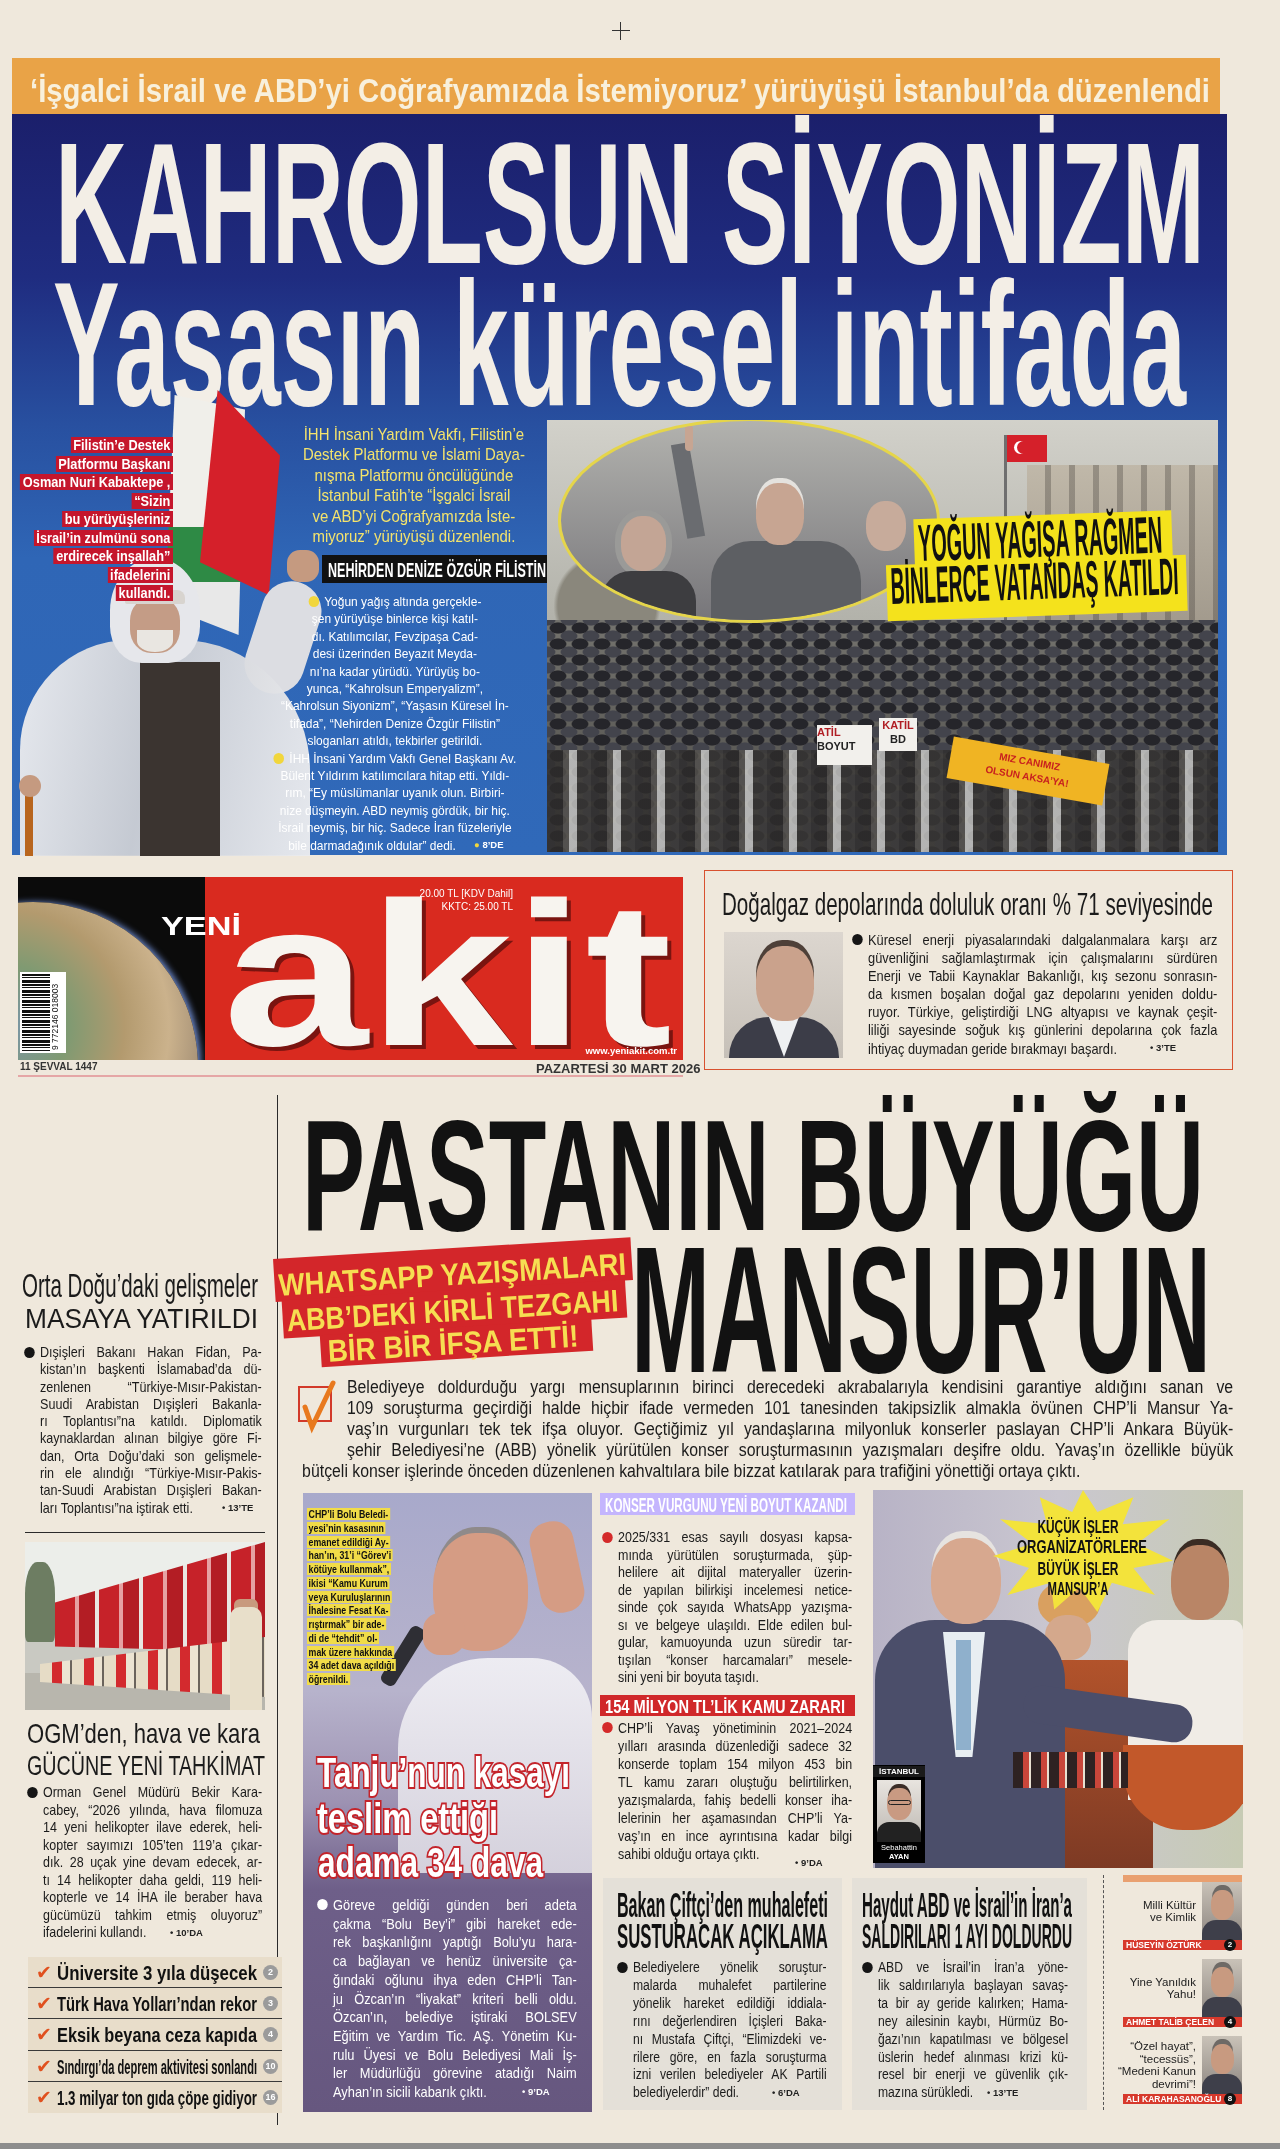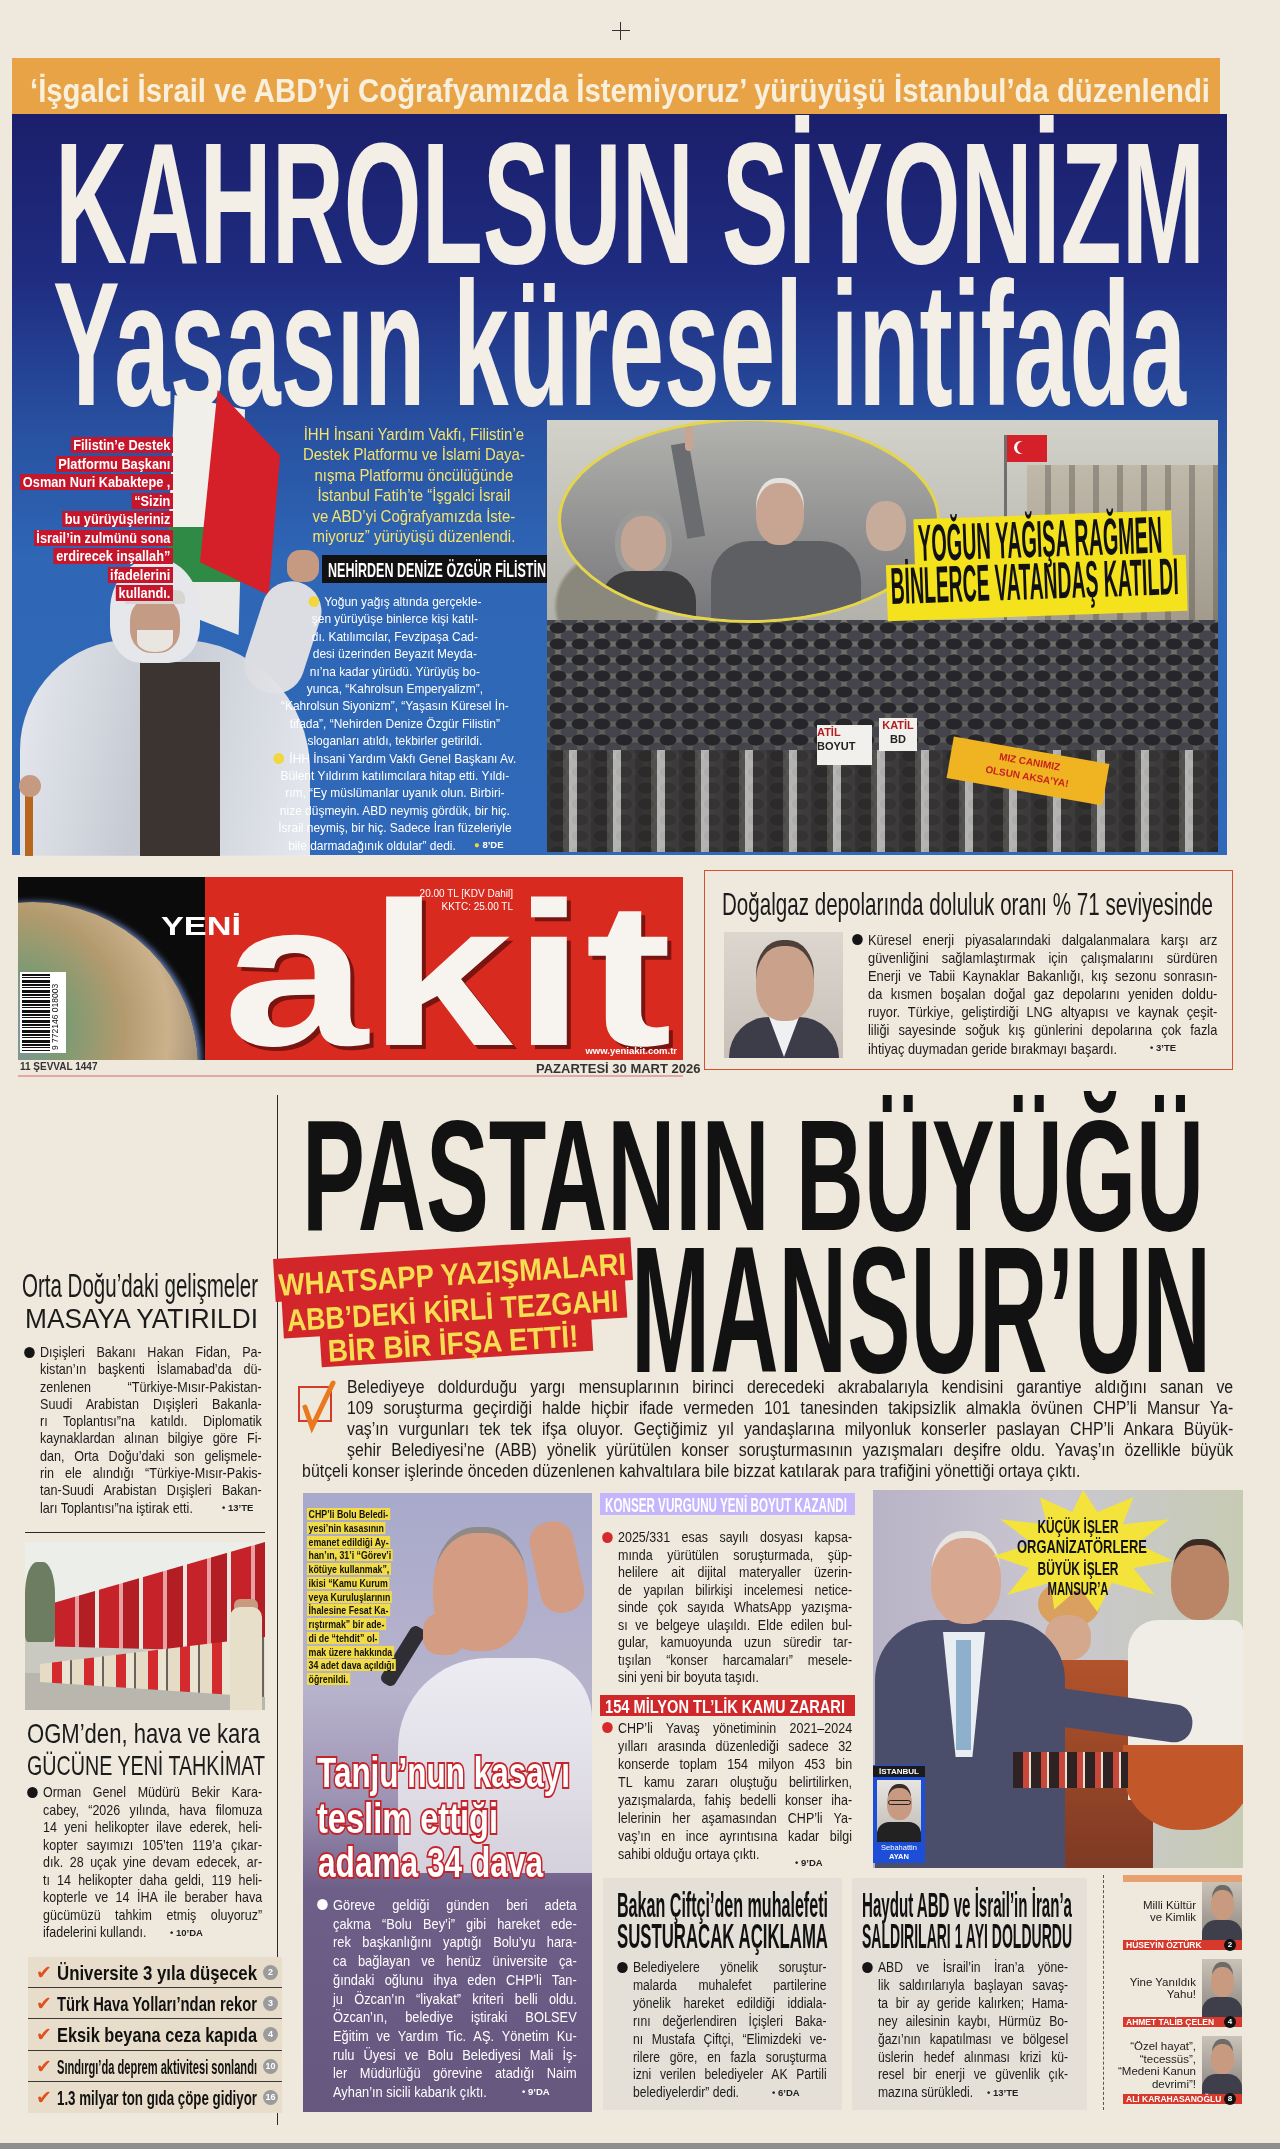--- a/index.html
+++ b/index.html
@@ -408,21 +408,21 @@
     <div class="shape" style="left:120px;top:0;width:180px;height:122px;background:#f3e33b;clip-path:polygon(50% 0,58% 18%,78% 6%,72% 28%,98% 24%,80% 44%,100% 58%,78% 64%,90% 86%,66% 76%,58% 100%,48% 80%,34% 98%,32% 76%,8% 86%,20% 64%,0 54%,22% 44%,4% 24%,30% 28%,26% 6%,44% 18%);"></div>
   </div>
   <svg class="abs" style="left:990px;top:1495px;" width="180" height="110">
     <g font-size="18" font-weight="bold" fill="#111" text-anchor="middle">
       <text x="88" y="38" textLength="81" lengthAdjust="spacingAndGlyphs">KÜÇÜK İŞLER</text>
       <text x="92" y="58" textLength="130" lengthAdjust="spacingAndGlyphs">ORGANİZATÖRLERE</text>
       <text x="88" y="80" textLength="81" lengthAdjust="spacingAndGlyphs">BÜYÜK İŞLER</text>
       <text x="88" y="100" textLength="61" lengthAdjust="spacingAndGlyphs">MANSUR’A</text>
     </g>
   </svg>
-  <div class="abs" style="left:873px;top:1765px;width:52px;height:98px;background:#1d4ed8;">
+  <div class="abs" style="left:873px;top:1765px;width:52px;height:98px;background:#000000;">
     <div class="shape" style="left:0;top:1px;width:52px;text-align:center;font-size:8px;font-weight:bold;color:#fff;background:#1a1a1a;line-height:11px;">İSTANBUL</div>
     <div class="shape" style="left:4px;top:15px;width:44px;height:62px;background:linear-gradient(#e8e4df,#bdb8b2);overflow:hidden;">
       <div class="shape" style="left:10px;top:8px;width:25px;height:32px;background:#c99a82;border-radius:45%;box-shadow:0 -5px 0 -1px #3a2c26;"></div>
       <div class="shape" style="left:11px;top:20px;width:23px;height:5px;border:1.5px solid #222;border-radius:3px;box-sizing:border-box;"></div>
       <div class="shape" style="left:0;top:42px;width:44px;height:22px;background:#222;border-radius:12px 12px 0 0;"></div>
     </div>
     <div class="shape" style="left:0;top:78px;width:52px;text-align:center;font-size:7.5px;color:#fff;line-height:9px;">Sebahattin</div>
     <div class="shape" style="left:0;top:87px;width:52px;text-align:center;font-size:7.5px;font-weight:bold;color:#fff;line-height:9px;">AYAN</div>
   </div>
 

